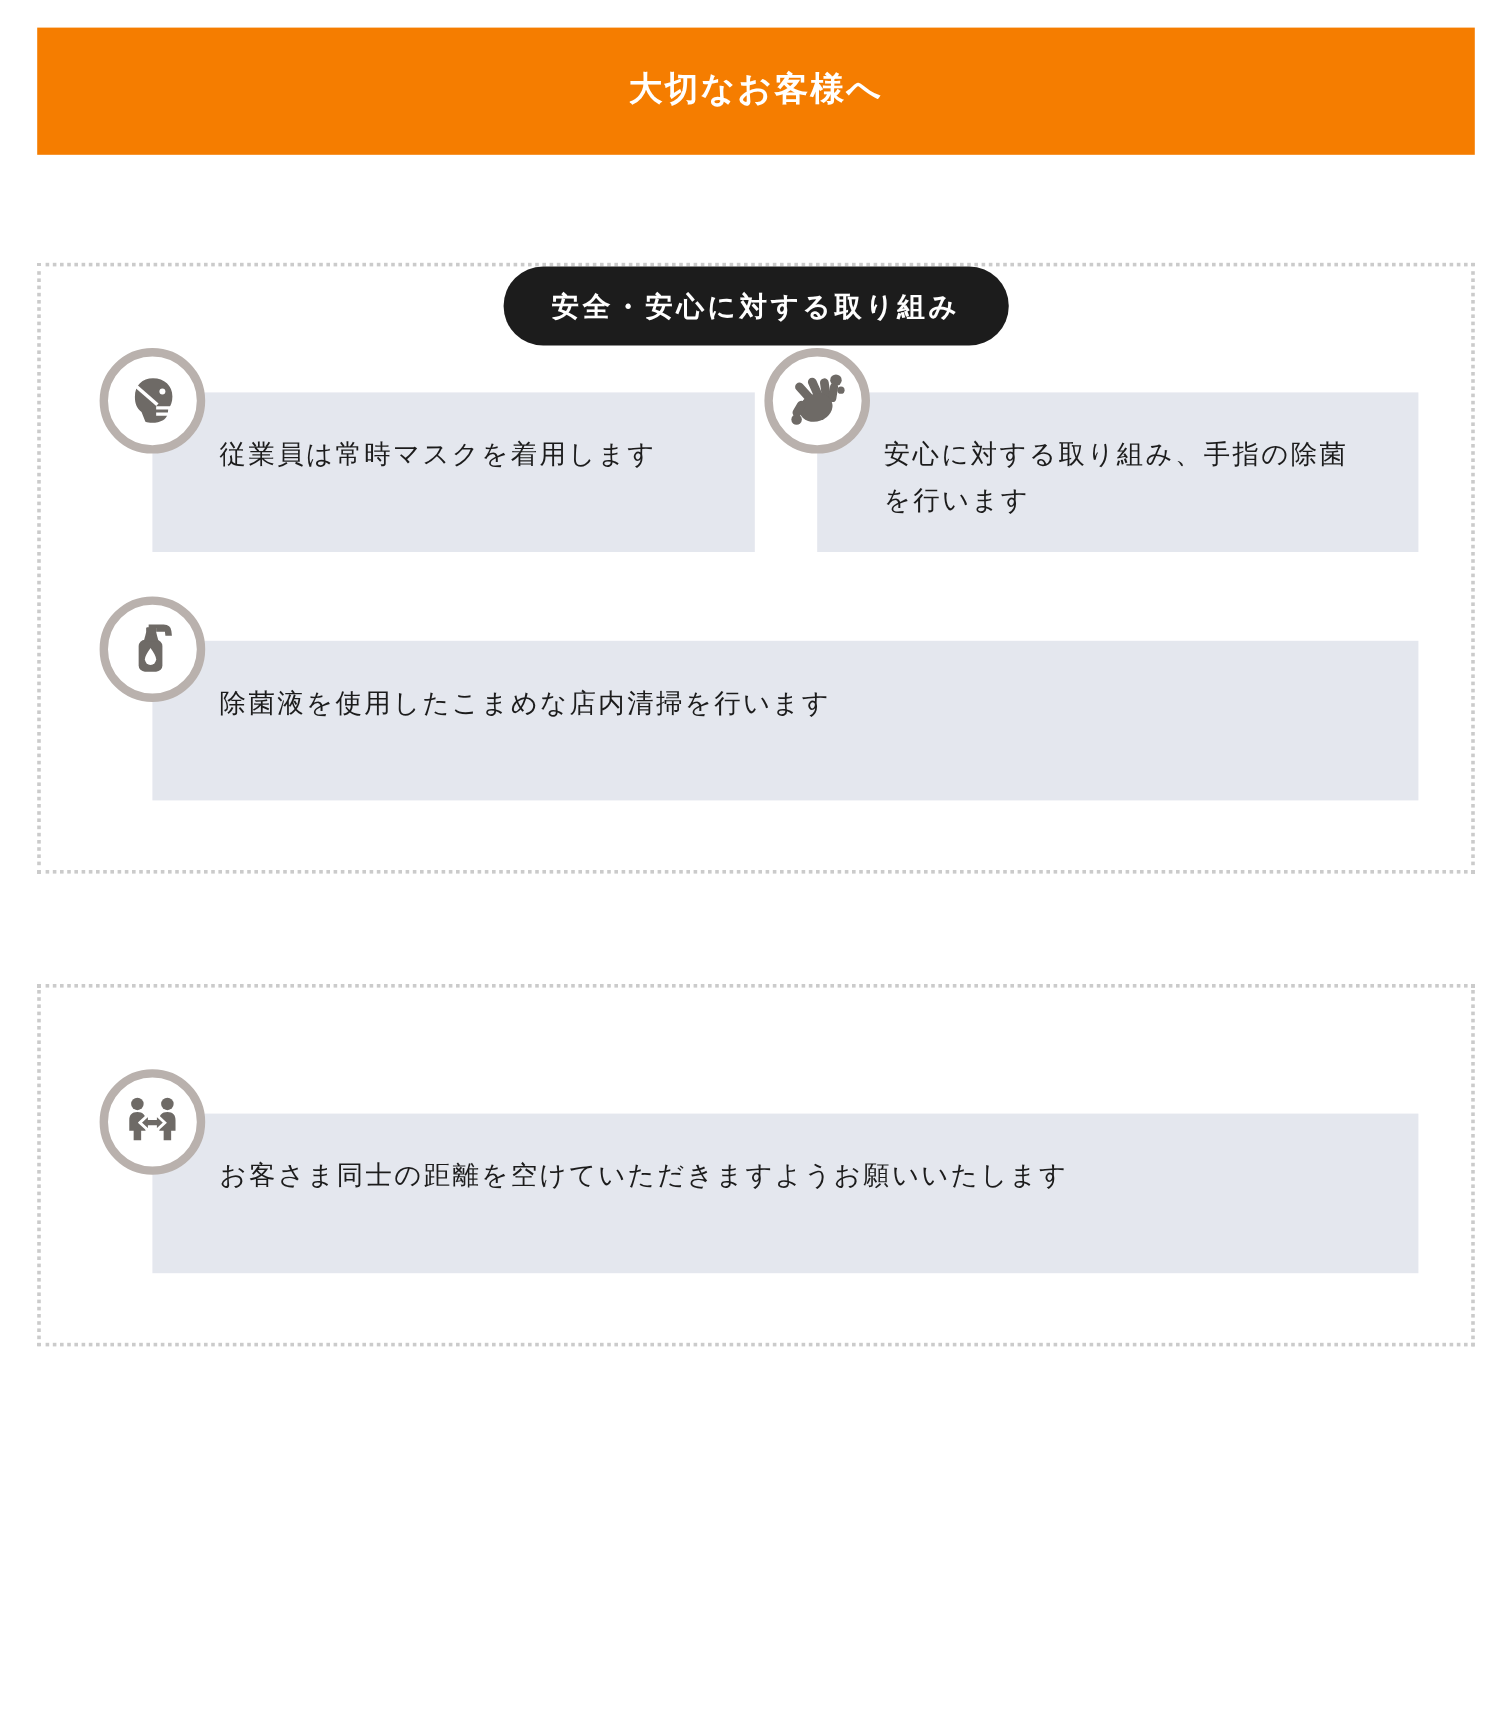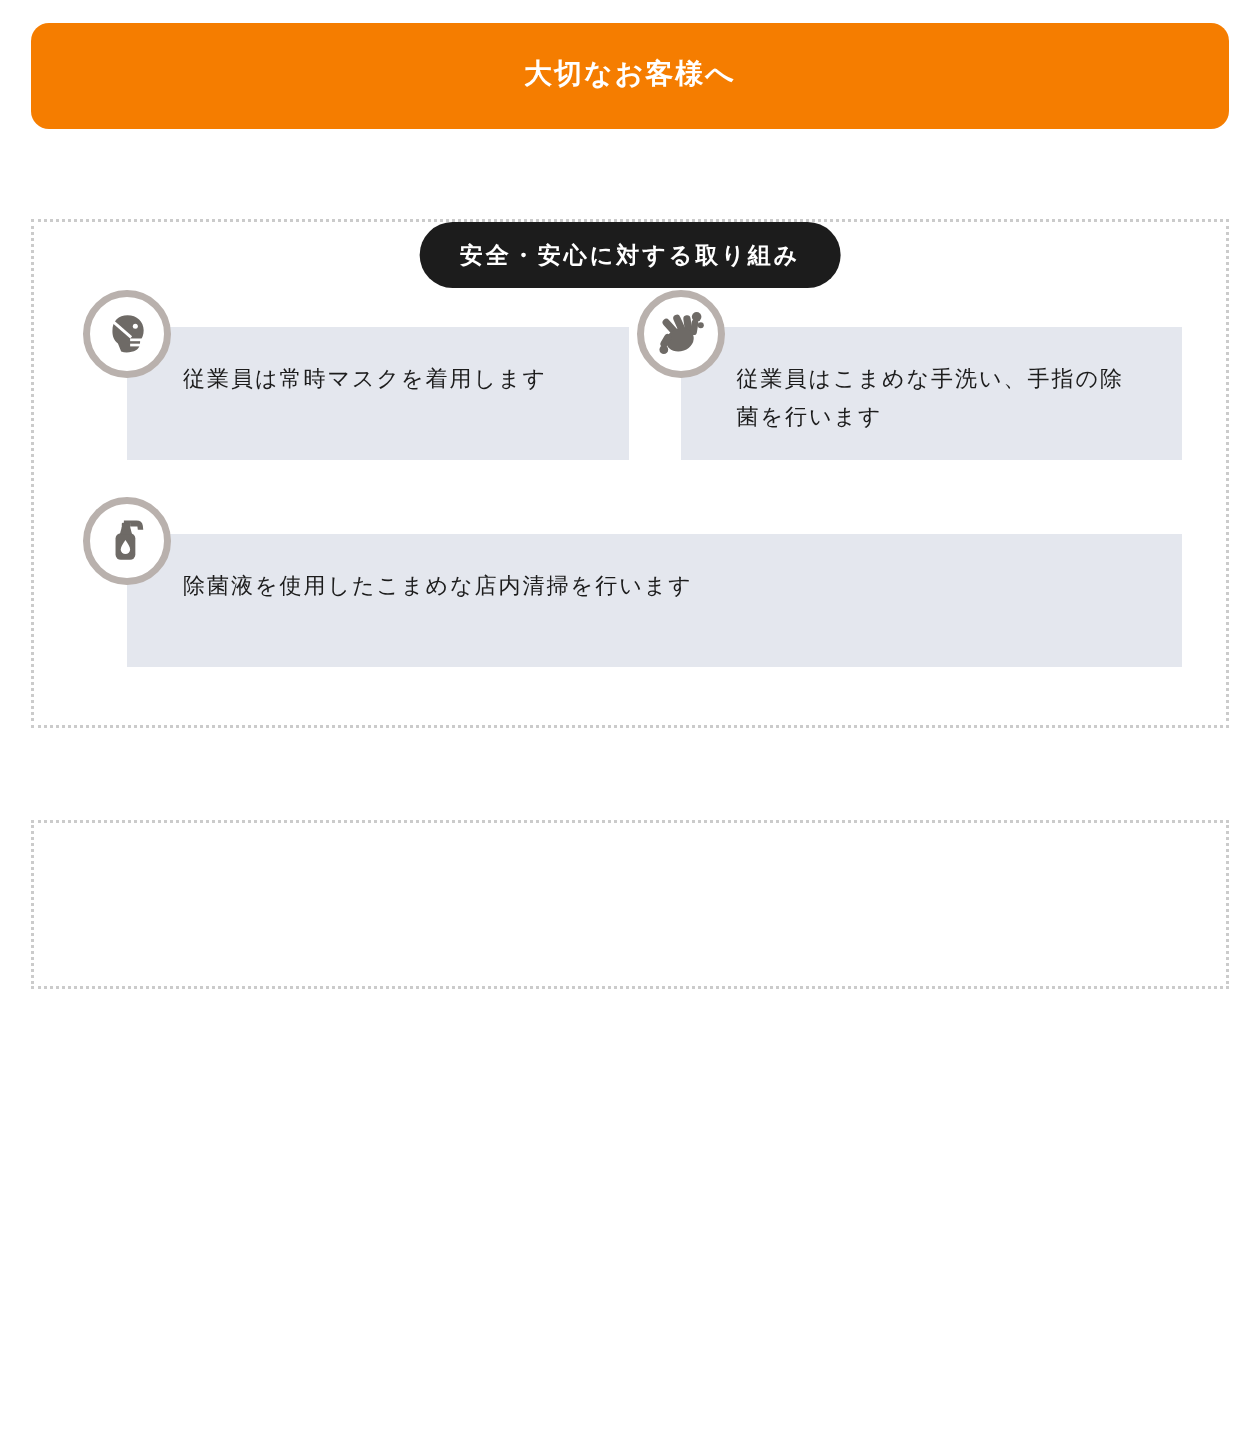--- a/index.html
+++ b/index.html
@@ -7,21 +7,20 @@
     width:1260px;height:1440px;box-sizing:border-box;
     font-family:"Liberation Sans","DejaVu Sans",sans-serif;
     color:#1c1c1c;overflow:hidden;
   }
   
   .banner{
     margin:23px 31px 0;
     background:var(--accent,#f57d00);
     color:#fff;text-align:center;
     padding:28px 20px 32px;
-    border-radius:18px;
   }
   .banner .line{
     font-size:28px;font-weight:bold;line-height:46px;letter-spacing:2px;
   }
   
   .section{
     position:relative;
     margin:90px 31px 0;
     border:3px dotted #cbcbcb;
     padding:105px 44px 58px 93px;
@@ -127,34 +126,42 @@
           </svg>
       </span>
       <div class="txt-box">従業員は常時マスクを着用します</div>
     </div>
     <div class="item">
       <span class="icon-circle">
         <svg viewBox="0 0 48 48">
             <use href="#sym-hand"></use>
           </svg>
       </span>
-      <div class="txt-box">従業員はこまめな手洗い、手指の除菌を行います</div>
+      <div class="txt-box">安心に対する取り組み、手指の除菌を行います</div>
     </div>
   </div>
 
   <div class="row">
     <div class="item">
       <span class="icon-circle">
         <svg viewBox="0 0 48 48">
             <use href="#sym-bottle"></use>
           </svg>
       </span>
       <div class="txt-box">除菌液を使用したこまめな店内清掃を行います</div>
     </div>
   </div>
 </section>
 
 <section class="section" style="margin-top:92px;">
 
 
   <div class="row">
+    <div class="item">
+      <span class="icon-circle">
+        <svg viewBox="0 0 48 48">
+            <use href="#sym-distance"></use>
+          </svg>
+      </span>
+      <div class="txt-box">お客さま同士の距離を空けていただきますようお願いいたします</div>
+    </div>
   </div>
 </section>
 
 </body></html>

